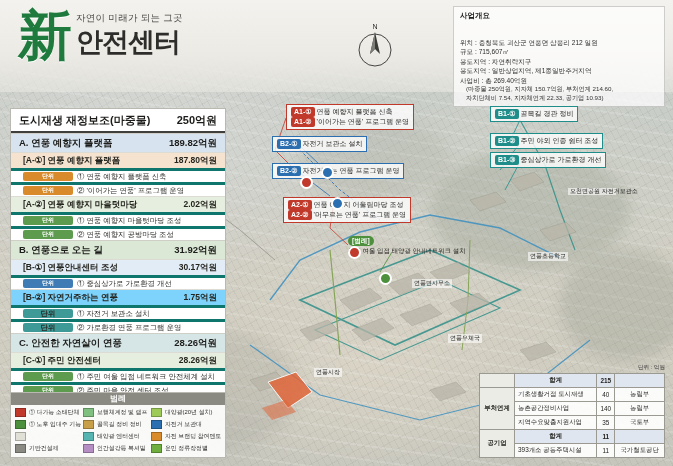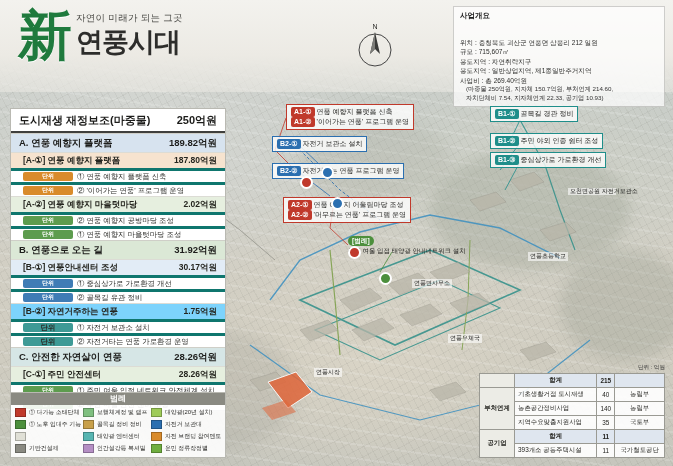--- a/index.html
+++ b/index.html
@@ -231,21 +231,21 @@
       <path d="M392,252 L380,272"></path>
     </g>
   </svg>
 
   <div class="top-band"></div>
 
   <div class="logo-wrap">
     <div class="logo-han">新</div>
     <div class="logo-right">
       <div class="logo-sub">자연이 미래가 되는 그곳</div>
-      <div class="logo-main">연풍시대</div>
+      <div class="logo-main">안전센터</div>
     </div>
   </div>
 
   <svg class="compass" viewBox="0 0 46 58">
     <circle cx="23" cy="30" r="16" fill="none" stroke="#444" stroke-width="1"></circle>
     <polygon points="23,12 28,34 23,29 18,34" fill="#3a3a38"></polygon>
     <polygon points="23,12 23,29 18,34" fill="#7c7c78"></polygon>
     <text x="23" y="9" font-size="7" text-anchor="middle" fill="#2b2b28" font-family="Liberation Sans">N</text>
   </svg>
 
@@ -281,54 +281,50 @@
     <div class="row item">
       <span class="tag o">단위</span>
       <span class="t">② '이어가는 연풍' 프로그램 운영</span>
     </div>
     <div class="row sub lgreen">
       <span class="t">[A-②] 연풍 예향지 마을텃마당</span>
       <span class="v">2.02억원</span>
     </div>
     <div class="row item">
       <span class="tag g">단위</span>
+      <span class="t">① 연풍 예향지 마을텃마당 조성</span>
+    </div>
+    <div class="row item">
+      <span class="tag g">단위</span>
       <span class="t">② 연풍 예향지 공방마당 조성</span>
-    </div>
-    <div class="row item">
-      <span class="tag g">단위</span>
-      <span class="t">① 연풍 예향지 마을텃마당 조성</span>
     </div>
 
     <div class="row sec green">
       <span class="t">B. 연풍으로 오는 길</span>
       <span class="v">31.92억원</span>
     </div>
     <div class="row sub lblue">
       <span class="t">[B-①] 연풍안내센터 조성</span>
       <span class="v">30.17억원</span>
     </div>
     <div class="row item">
       <span class="tag b">단위</span>
       <span class="t">① 중심상가로 가로환경 개선</span>
     </div>
-    <div class="row item">
-      <span class="tag b">단위</span>
-      <span class="t">② 골목길 유관 정비</span>
-    </div>
     <div class="row sub lteal">
       <span class="t">[B-②] 자연거주하는 연풍</span>
       <span class="v">1.75억원</span>
     </div>
     <div class="row item">
       <span class="tag t">단위</span>
       <span class="t">① 자전거 보관소 설치</span>
     </div>
     <div class="row item">
       <span class="tag t">단위</span>
-      <span class="t">② 자전거타는 연풍 가로환경 운영</span>
+      <span class="t">② 가로환경 연풍 프로그램 운영</span>
     </div>
 
     <div class="row sec teal">
       <span class="t">C. 안전한 자연살이 연풍</span>
       <span class="v">28.26억원</span>
     </div>
     <div class="row sub lgreen">
       <span class="t">[C-①] 주민 안전센터</span>
       <span class="v">28.26억원</span>
     </div>

